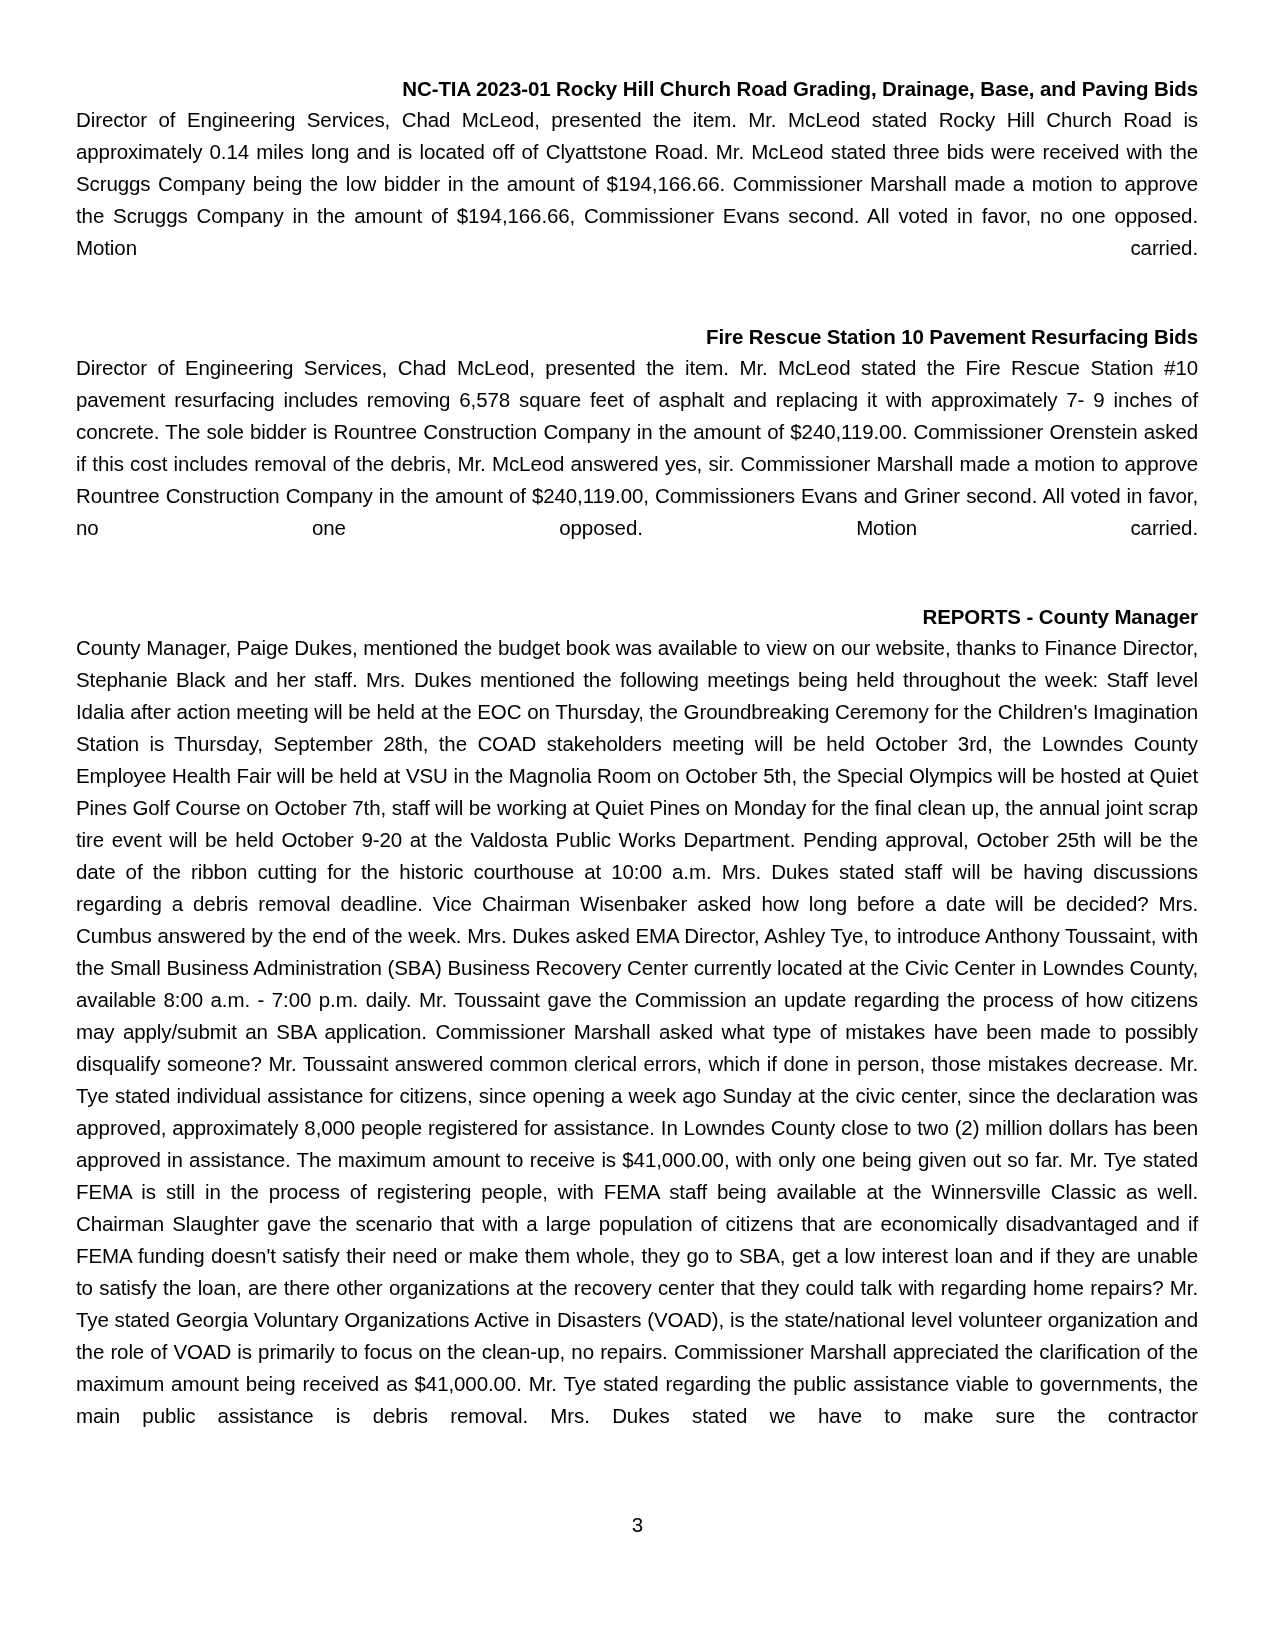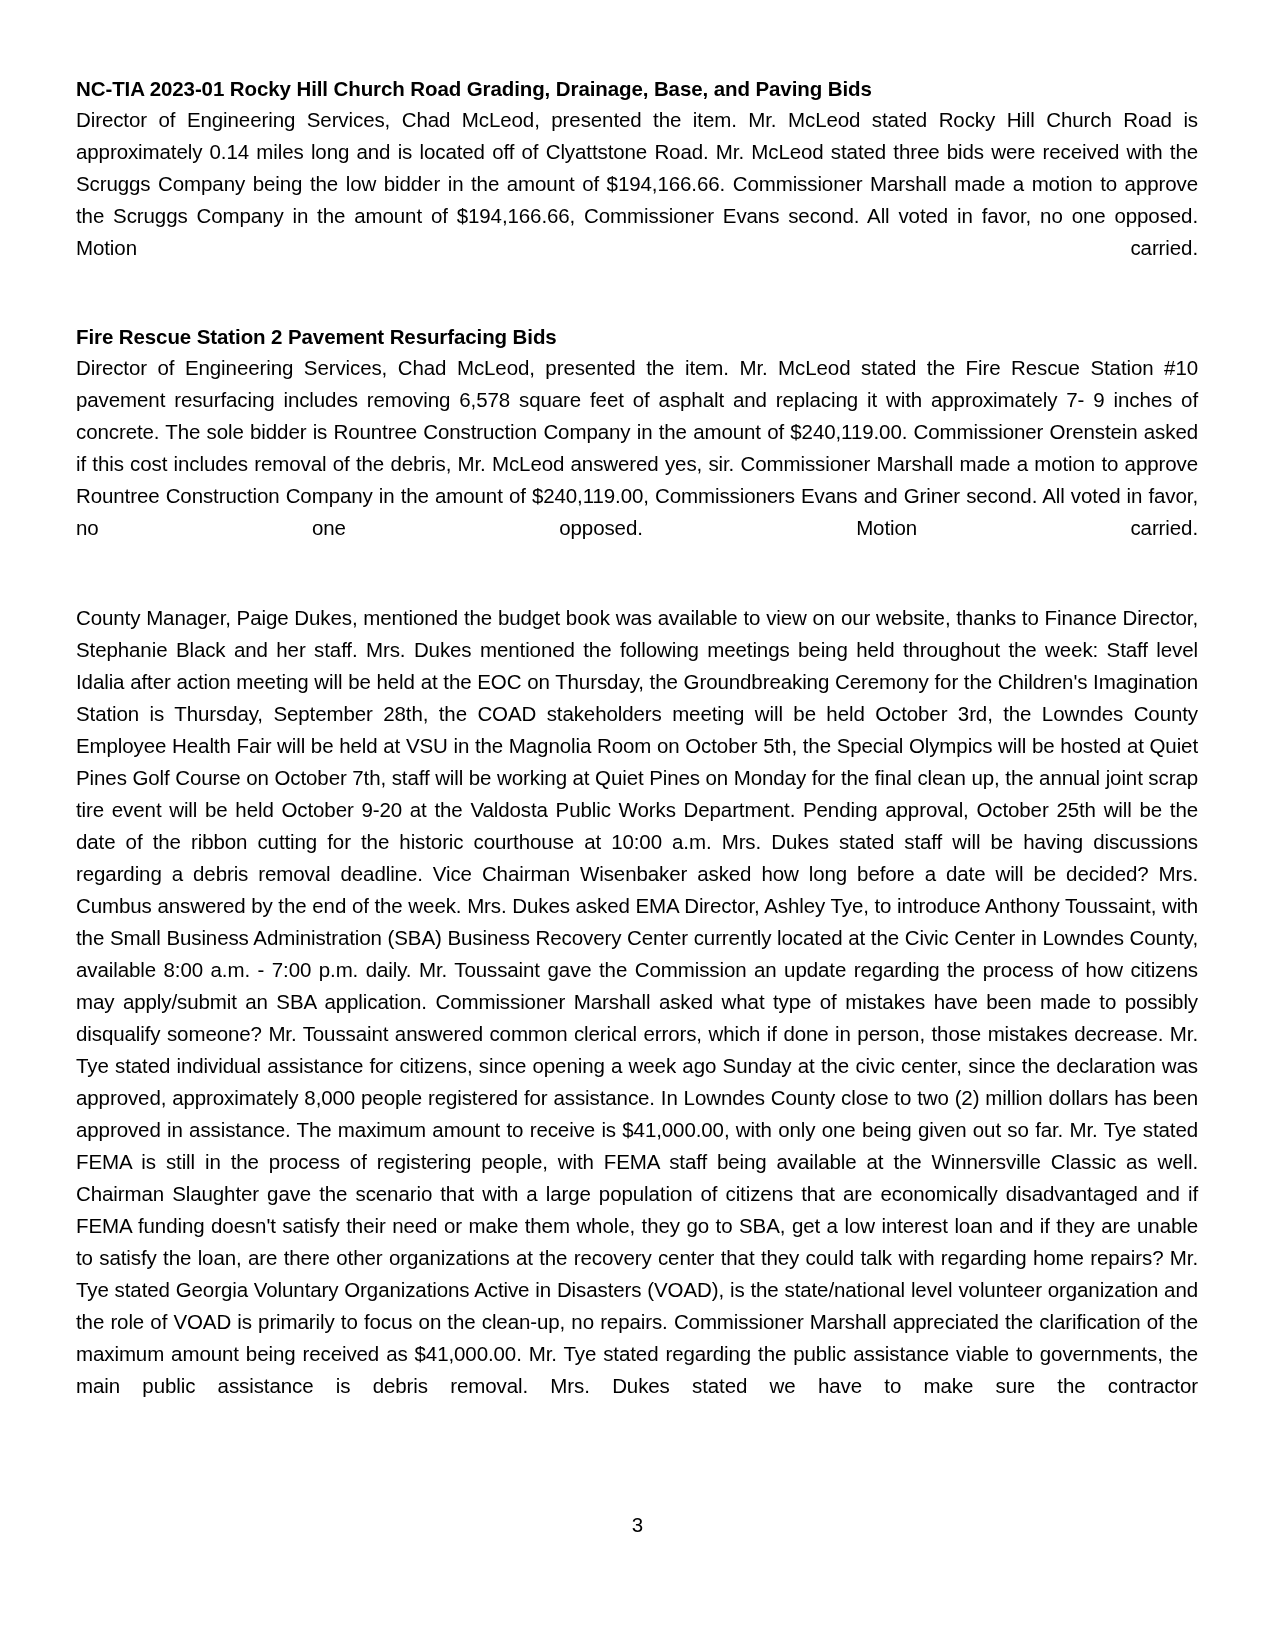--- a/index.html
+++ b/index.html
@@ -35,21 +35,21 @@
     margin: 0 0 26px 0;
   }
   .section:last-of-type {
     margin-bottom: 0;
   }
   .heading {
     font-size: 20.5px;
     font-weight: bold;
     line-height: 30px;
     margin: 0 0 0 0;
-    text-align: left;
+    text-align: right;
     letter-spacing: -0.1px;
   }
   .body-text {
     font-size: 20.5px;
     font-weight: normal;
     line-height: 32px;
     margin: 0;
     text-align: justify;
     text-justify: inter-word;
     letter-spacing: -0.1px;
@@ -80,25 +80,26 @@
 <div class="page">
 
   <div class="content">
 
     <div class="section">
       <h2 class="heading">NC-TIA 2023-01 Rocky Hill Church Road Grading, Drainage, Base, and Paving Bids</h2>
       <p class="body-text">Director of Engineering Services, Chad McLeod, presented the item.  Mr. McLeod stated Rocky Hill Church Road is approximately 0.14 miles long and is located off of Clyattstone Road.  Mr. McLeod stated three bids were received with the Scruggs Company being the low bidder in the amount of $194,166.66.  Commissioner Marshall made a motion to approve the Scruggs Company in the amount of $194,166.66, Commissioner Evans second.  All voted in favor, no one opposed.  Motion carried.</p>
     </div>
 
     <div class="section">
-      <h2 class="heading">Fire Rescue Station 2 Pavement Resurfacing Bids</h2>
+      <h2 class="heading">Fire Rescue Station 10 Pavement Resurfacing Bids</h2>
       <p class="body-text">Director of Engineering Services, Chad McLeod, presented the item.  Mr. McLeod stated the Fire Rescue Station #10 pavement resurfacing includes removing 6,578 square feet of asphalt and replacing it with approximately 7- 9 inches of concrete.  The sole bidder is Rountree Construction Company in the amount of $240,119.00.  Commissioner Orenstein asked if this cost includes removal of the debris, Mr. McLeod answered yes, sir.  Commissioner Marshall made a motion to approve Rountree Construction Company in the amount of $240,119.00, Commissioners Evans and Griner second.  All voted in favor, no one opposed.  Motion carried.</p>
     </div>
 
     <div class="section">
+      <h2 class="heading">REPORTS - County Manager</h2>
       <p class="body-text">County Manager, Paige Dukes, mentioned the budget book was available to view on our website, thanks to Finance Director, Stephanie Black and her staff.  Mrs. Dukes mentioned the following meetings being held throughout the week: Staff level Idalia after action meeting will be held at the EOC on Thursday, the Groundbreaking Ceremony for the Children's Imagination Station is Thursday, September 28th, the COAD stakeholders meeting will be held October 3rd, the Lowndes County Employee Health Fair will be held at VSU in the Magnolia Room on October 5th, the Special Olympics will be hosted at Quiet Pines Golf Course on October 7th, staff will be working at Quiet Pines on Monday for the final clean up, the annual joint scrap tire event will be held October 9-20 at the Valdosta Public Works Department.  Pending approval, October 25th will be the date of the ribbon cutting for the historic courthouse at 10:00 a.m. Mrs. Dukes stated staff will be having discussions regarding a debris removal deadline.  Vice Chairman Wisenbaker asked how long before a date will be decided?  Mrs. Cumbus answered by the end of the week.  Mrs. Dukes asked EMA Director, Ashley Tye, to introduce Anthony Toussaint, with the Small Business Administration (SBA) Business Recovery Center currently located at the Civic Center in Lowndes County, available 8:00 a.m. - 7:00 p.m. daily.  Mr. Toussaint gave the Commission an update regarding the process of how citizens may apply/submit an SBA application.  Commissioner Marshall asked what type of mistakes have been made to possibly disqualify someone?  Mr. Toussaint answered common clerical errors, which if done in person, those mistakes decrease.  Mr. Tye stated individual assistance for citizens, since opening a week ago Sunday at the civic center, since the declaration was approved, approximately 8,000 people registered for assistance.  In Lowndes County close to two (2) million dollars has been approved in assistance.  The maximum amount to receive is $41,000.00, with only one being given out so far.  Mr. Tye stated FEMA is still in the process of registering people, with FEMA staff being available at the Winnersville Classic as well.  Chairman Slaughter gave the scenario that with a large population of citizens that are economically disadvantaged and if FEMA funding doesn't satisfy their need or make them whole, they go to SBA, get a low interest loan and if they are unable to satisfy the loan, are there other organizations at the recovery center that they could talk with regarding home repairs?  Mr. Tye stated Georgia Voluntary Organizations Active in Disasters (VOAD), is the state/national level volunteer organization and the role of VOAD is primarily to focus on the clean-up, no repairs.  Commissioner Marshall appreciated the clarification of the maximum amount being received as $41,000.00.  Mr. Tye stated regarding the public assistance viable to governments, the main public assistance is debris removal.  Mrs. Dukes stated we have to make sure the contractor</p>
     </div>
 
   </div>
 
   <div class="page-number">3</div>
 
 </div>
 
 </body></html>

